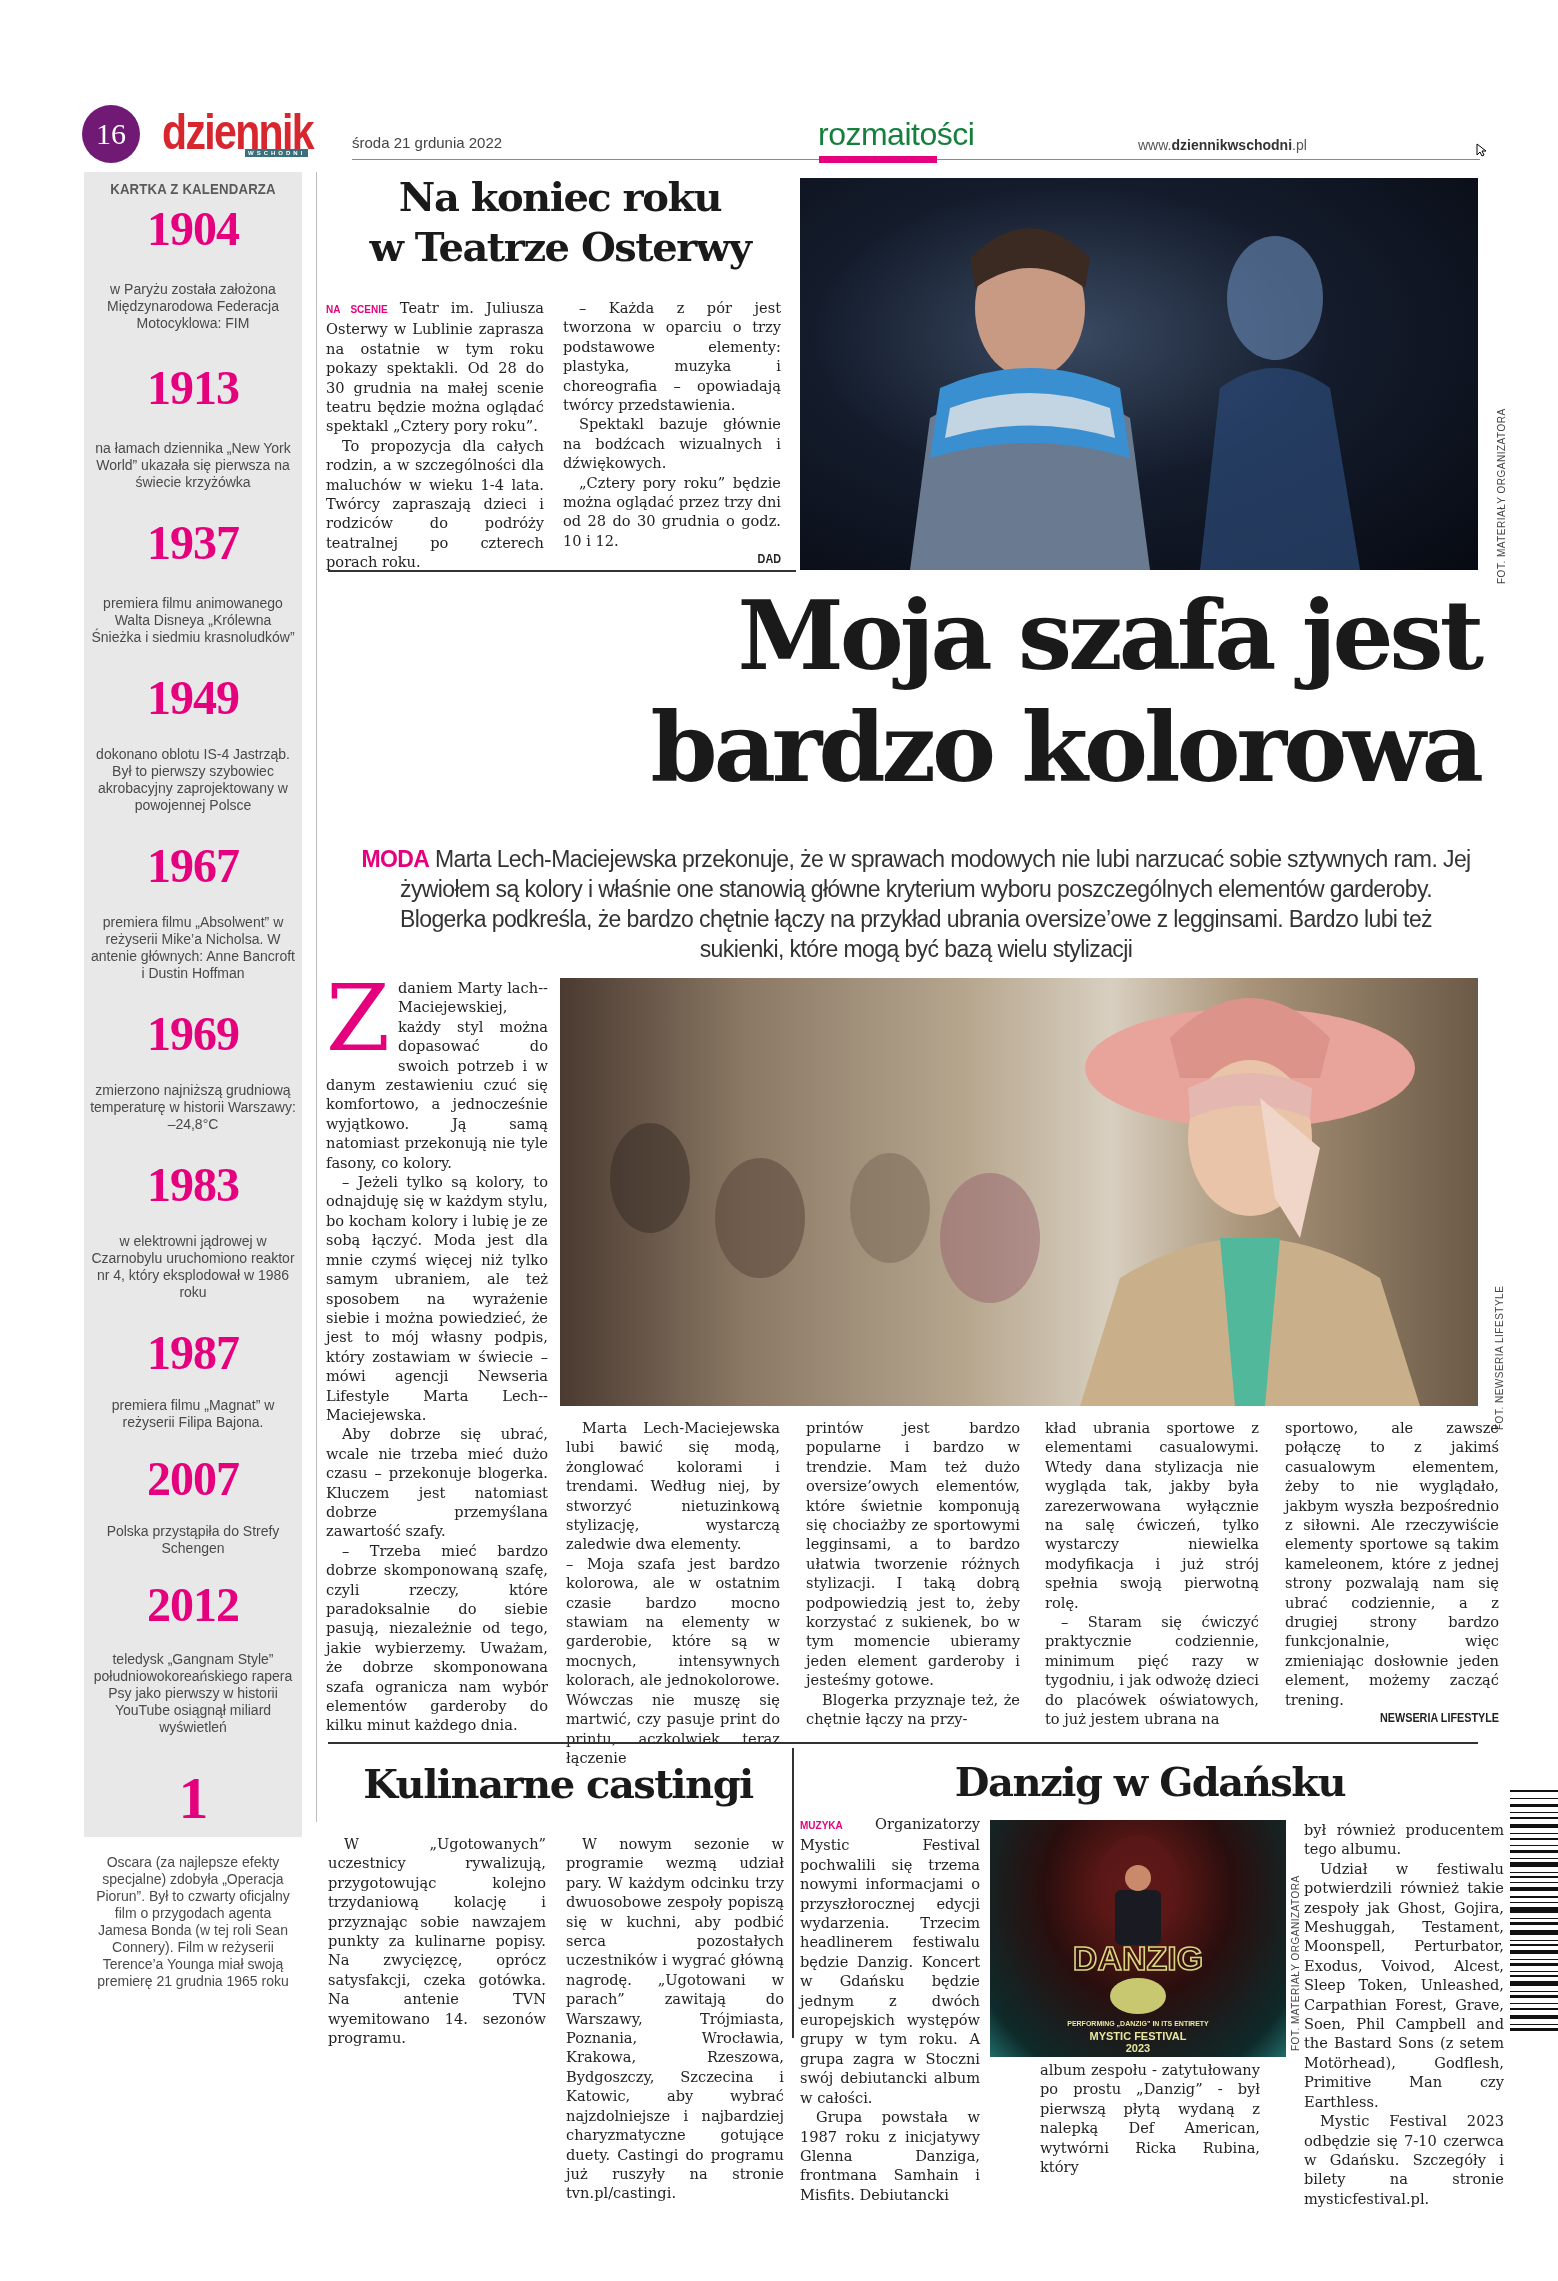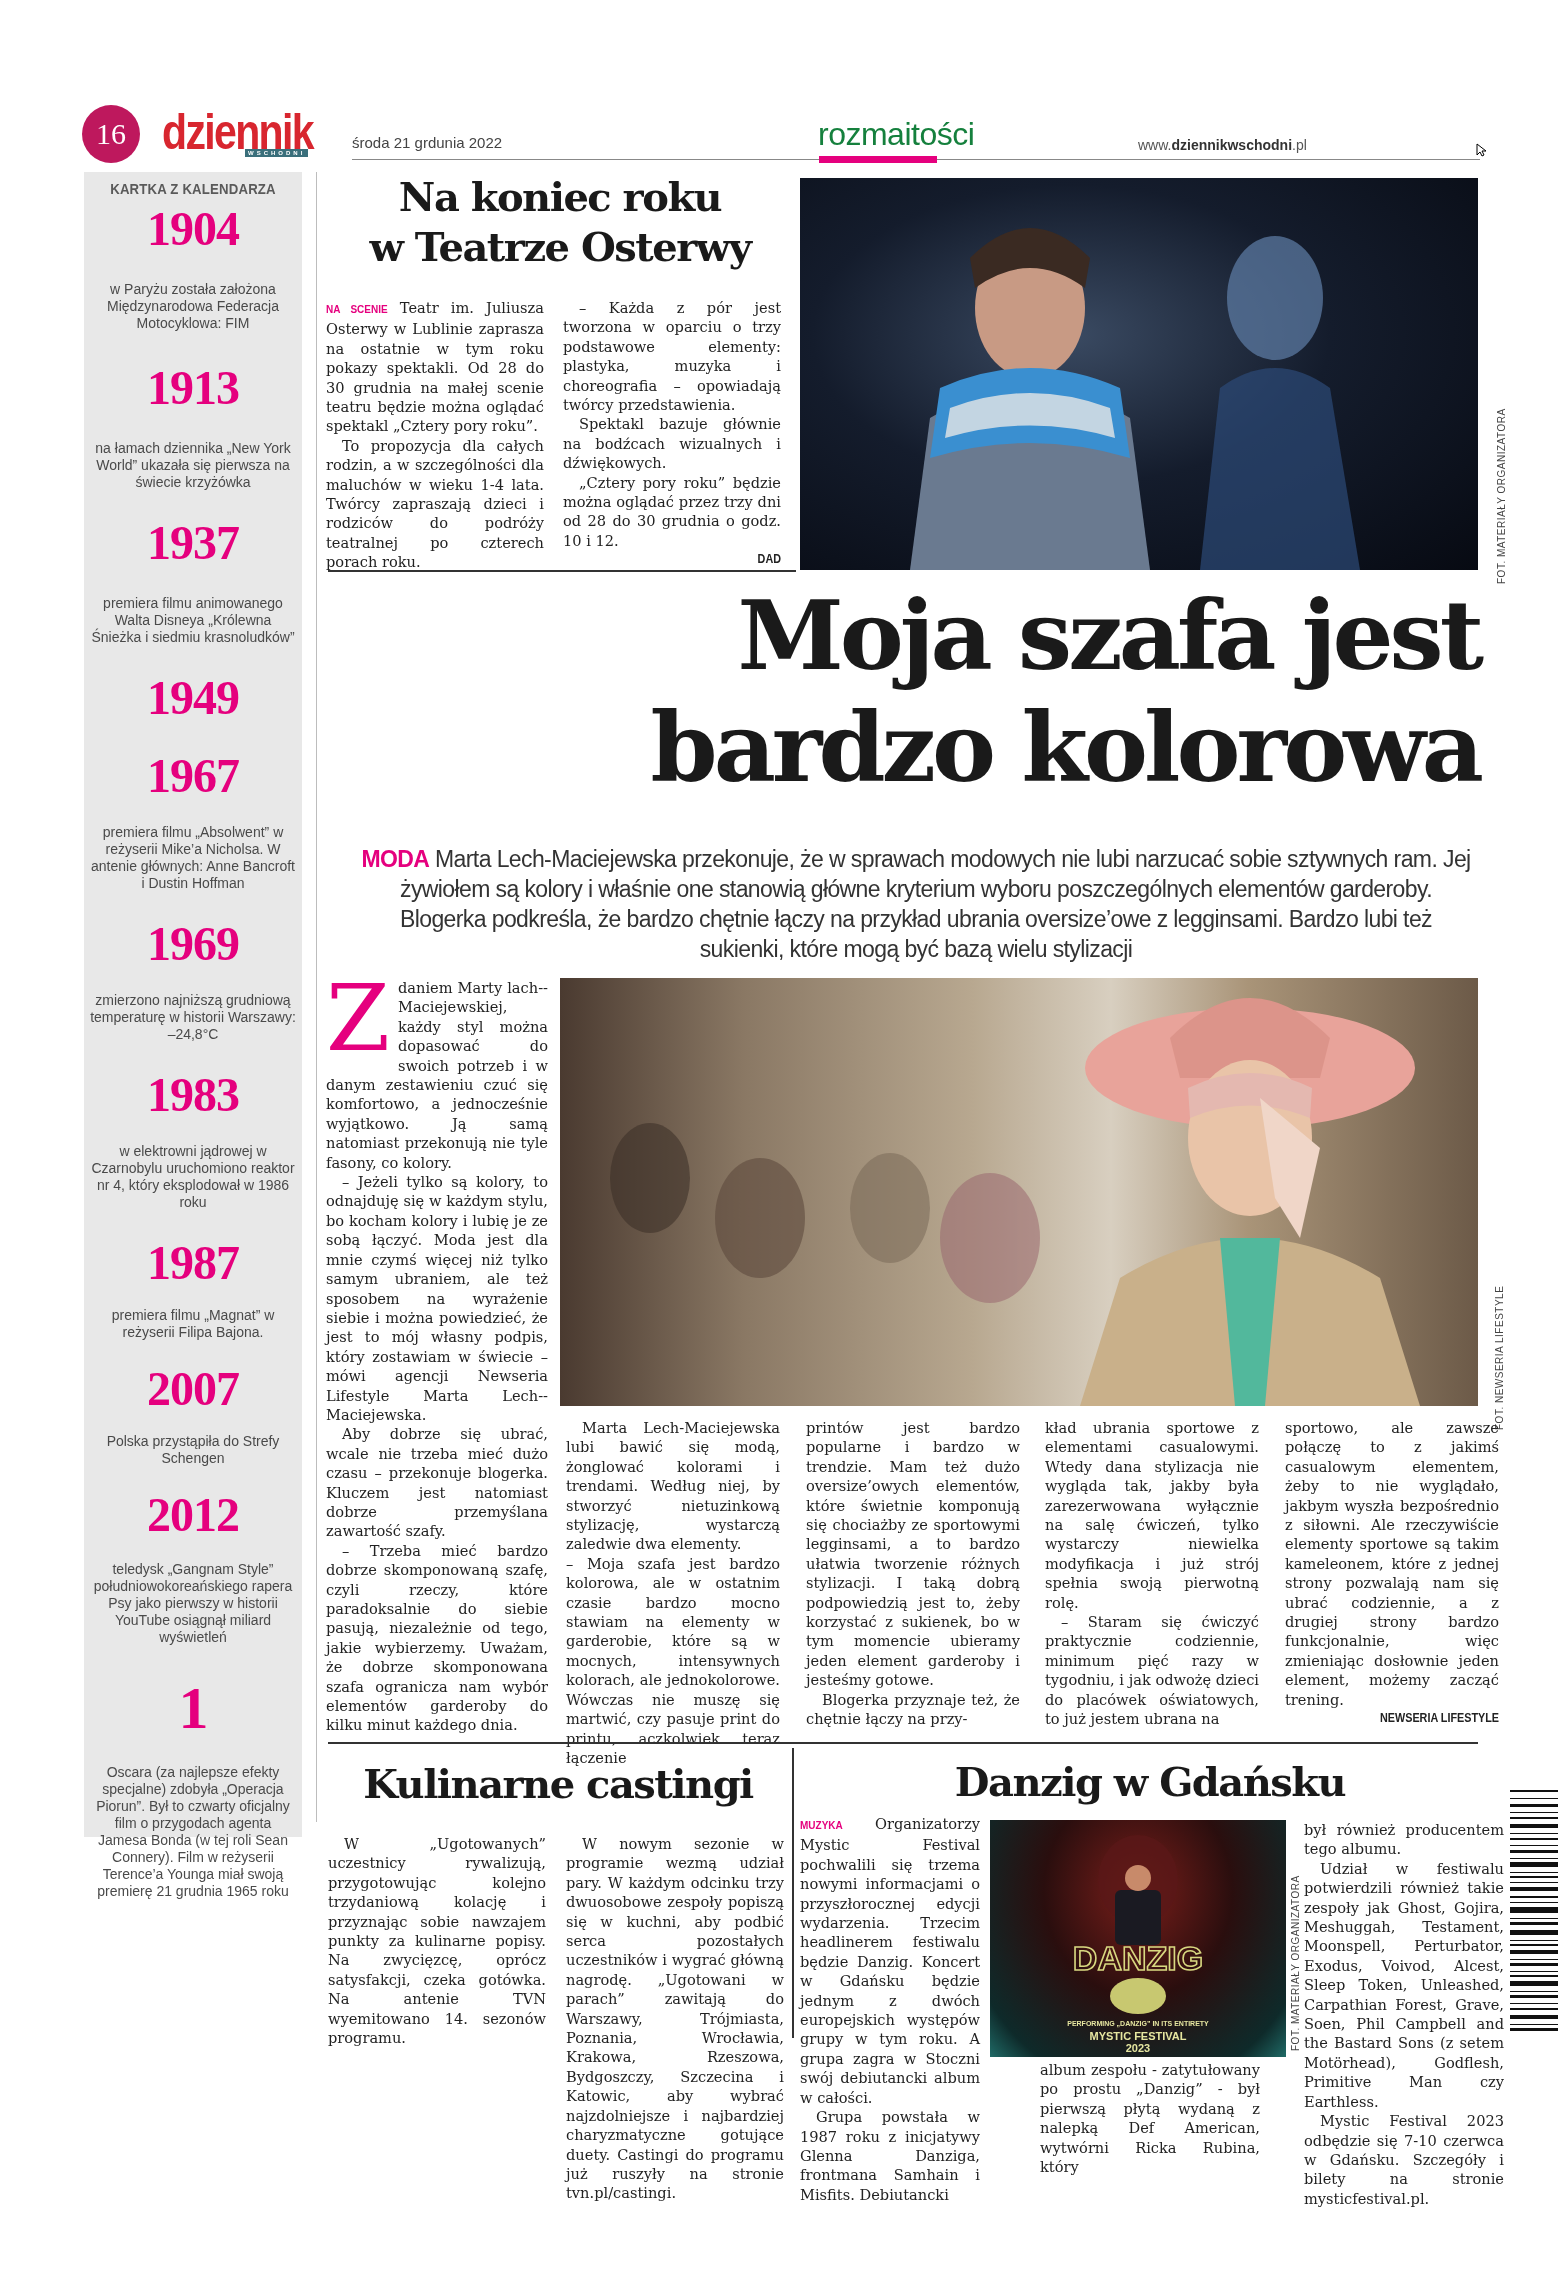--- a/index.html
+++ b/index.html
@@ -2,21 +2,21 @@
 <html><head>
 <meta charset="utf-8">
 <style>
   * { box-sizing: border-box; margin: 0; padding: 0; }
   html, body { width: 1558px; height: 2281px; background: #ffffff; overflow: hidden; }
   body { position: relative; font-family: "DejaVu Serif", serif; color: #1c1c1c; }
 
   .abs { position: absolute; }
 
   
-  .page-num { left: 82px; top: 105px; width: 58px; height: 58px; border-radius: 50%; background: #be185d; color: #fff; font-family: "Liberation Serif", serif; font-size: 30px; line-height: 58px; text-align: center; }
+  .page-num { left: 82px; top: 105px; width: 58px; height: 58px; border-radius: 50%; background: #701a75; color: #fff; font-family: "Liberation Serif", serif; font-size: 30px; line-height: 58px; text-align: center; }
   .logo { left: 162px; top: 104px; font-family: "Liberation Sans", sans-serif; font-weight: 700; font-size: 50px; color: #d8262f; letter-spacing: -2px; transform: scaleX(0.82); transform-origin: left center; line-height: 56px; }
   .logo-sub { left: 245px; top: 149px; background: #3a6f7b; color: #fff; font-family: "Liberation Sans", sans-serif; font-size: 6px; font-weight: 700; letter-spacing: 3px; padding: 0 3px; line-height: 8px; }
   .date { left: 352px; top: 134px; font-family: "Liberation Sans", sans-serif; font-size: 15px; color: #444; }
   .header-line { left: 352px; top: 159px; width: 1128px; height: 1px; background: #888; }
   .section { left: 818px; top: 114px; font-family: "Liberation Sans", sans-serif; font-size: 32px; font-weight: 300; color: #15803d; letter-spacing: -0.5px; line-height: 40px; }
   .section-bar { left: 819px; top: 156px; width: 118px; height: 7px; background: #e5007e; }
   .site { left: 1138px; top: 137px; font-family: "Liberation Sans", sans-serif; font-size: 14px; color: #555; }
   .site b { color: #333; }
   .cursor { left: 1476px; top: 143px; width: 12px; height: 14px; }
 
@@ -81,20 +81,21 @@
   <div class="sb-entry" style="margin-top:30px">
     <div class="sb-year">1913</div>
     <div class="sb-text" style="margin-top:26px">na łamach dziennika „New York World” ukazała się pierwsza na świecie krzyżówka</div>
   </div>
   <div class="sb-entry" style="margin-top:26px">
     <div class="sb-year">1937</div>
     <div class="sb-text" style="margin-top:26px">premiera filmu animowanego Walta Disneya „Królewna Śnieżka i siedmiu krasnoludków”</div>
   </div>
   <div class="sb-entry" style="margin-top:26px">
     <div class="sb-year">1949</div>
+    <div class="sb-text" style="margin-top:22px">dokonano oblotu IS-4 Jastrząb. Był to pierwszy szybowiec akrobacyjny zaprojektowany w powojennej Polsce</div>
   </div>
   <div class="sb-entry" style="margin-top:26px">
     <div class="sb-year">1967</div>
     <div class="sb-text" style="margin-top:22px">premiera filmu „Absolwent” w reżyserii Mike’a Nicholsa. W antenie głównych: Anne Bancroft i Dustin Hoffman</div>
   </div>
   <div class="sb-entry" style="margin-top:26px">
     <div class="sb-year">1969</div>
     <div class="sb-text" style="margin-top:22px">zmierzono najniższą grudniową temperaturę w historii Warszawy: –24,8°C</div>
   </div>
   <div class="sb-entry" style="margin-top:26px">

